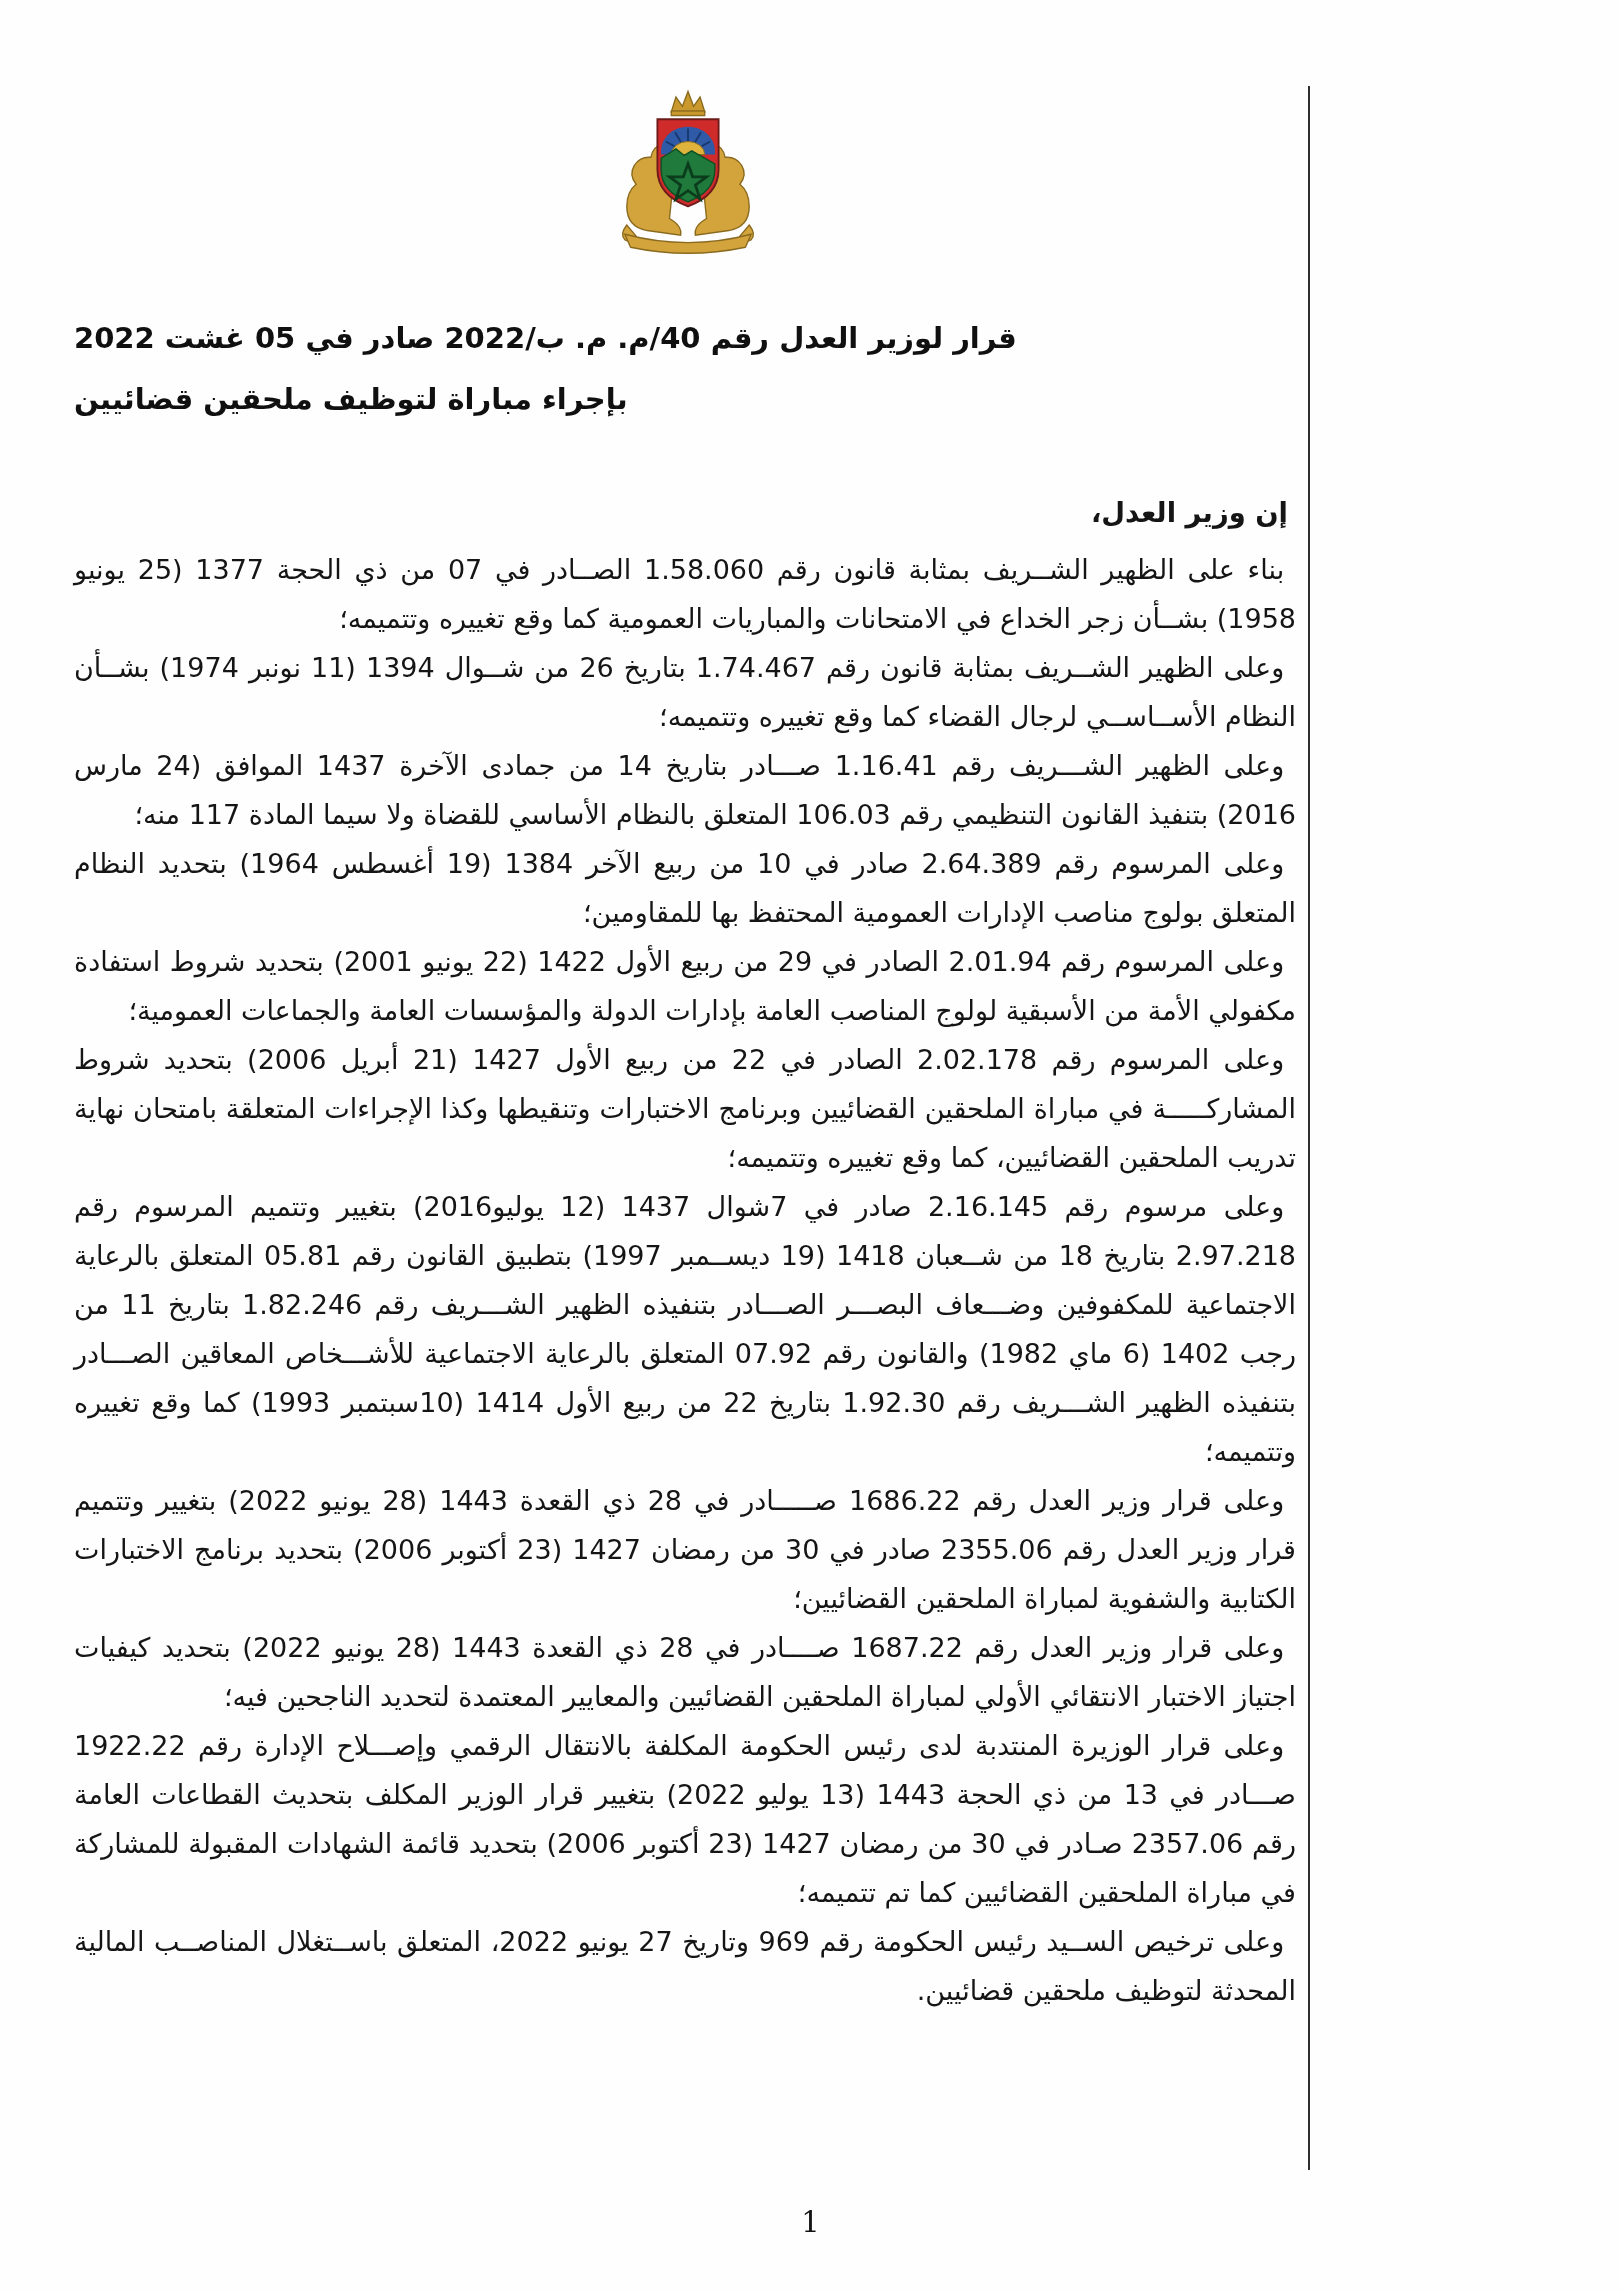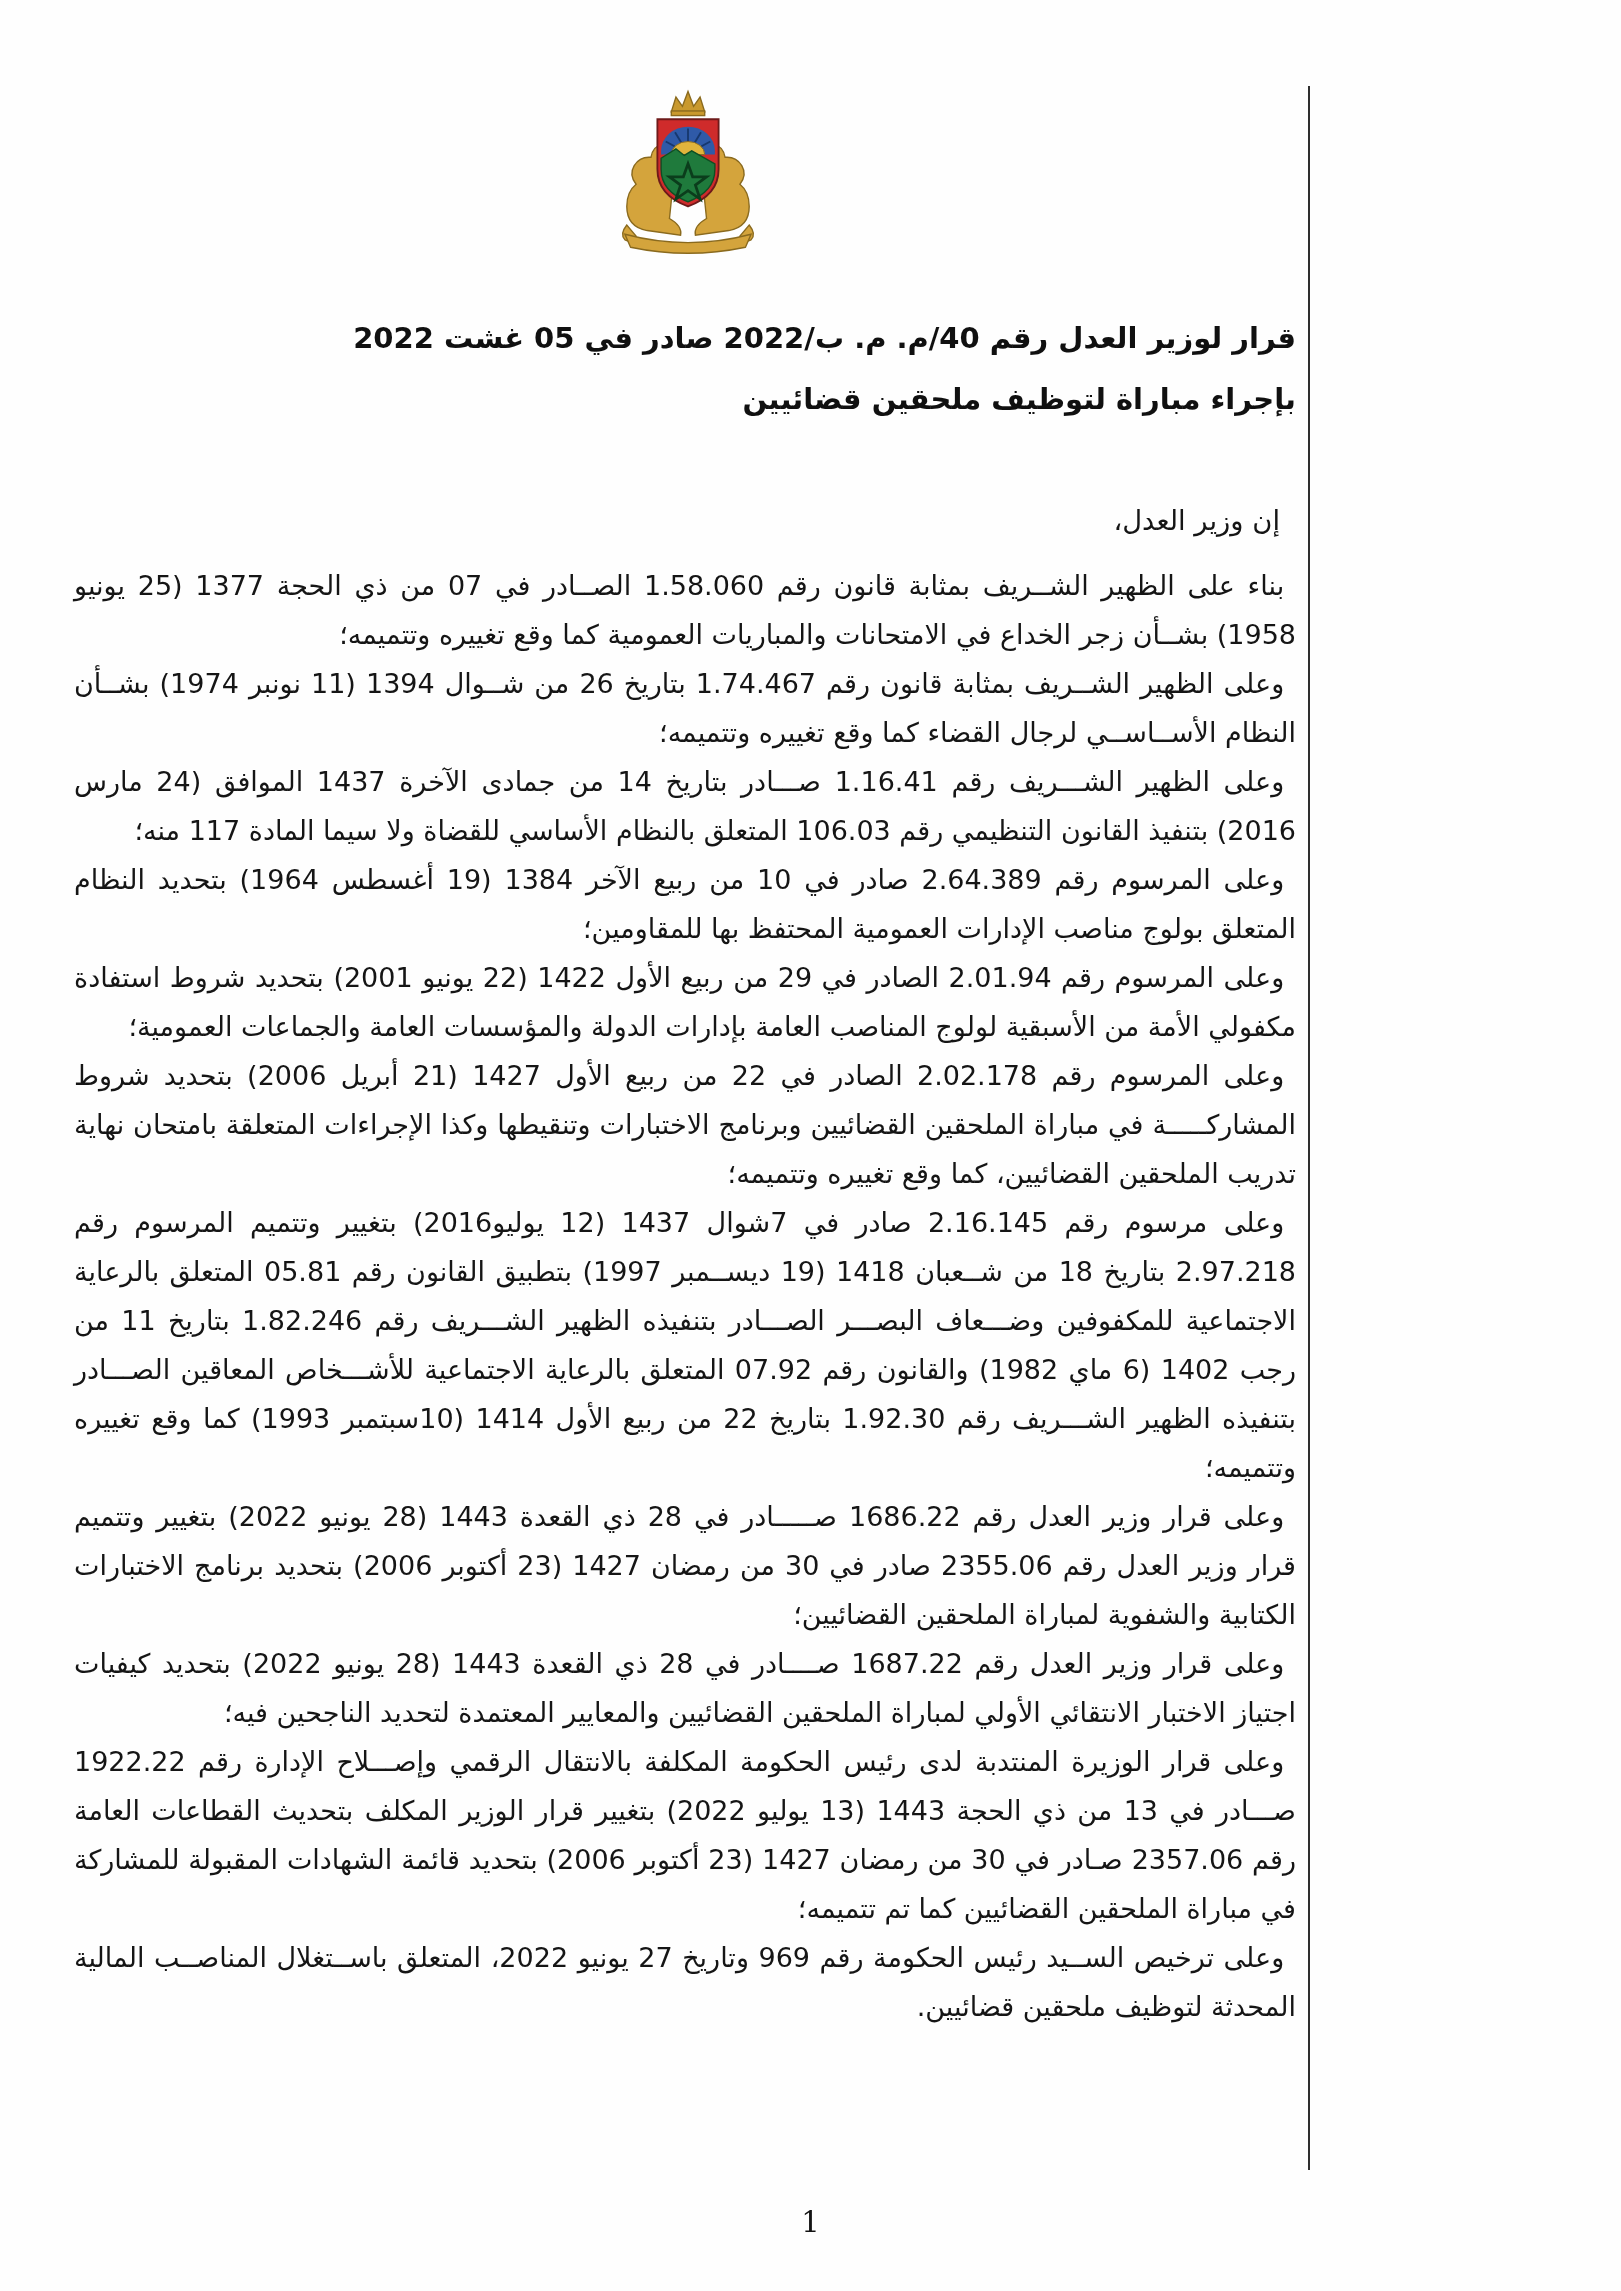--- a/index.html
+++ b/index.html
@@ -33,38 +33,38 @@
   
   .emblem{
     position:absolute;
     top:82px;left:586px;
     width:204px;height:184px;
   }
   
   .title-block{
     position:absolute;
     top:308px;left:74px;width:1222px;
-    text-align:right;
+    text-align:left;
     font-weight:bold;
     font-size:29px;
     line-height:61px;
     color:#101010;
   }
   
   .body-block{
     position:absolute;
     top:480px;left:74px;width:1222px;
     font-size:27px;
     line-height:49px;
     text-align:justify;
     color:#151515;
   }
   .intro{
-    margin:16px;
-    font-weight:normal;
+    margin:8px;
+    font-weight:bold;
     font-size:27.4px;
     text-align:right;
   }
   .para{
     margin:0;
     text-indent:11.8px;
   }
   .pagenum{
     position:absolute;
     top:2205px;left:790px;

